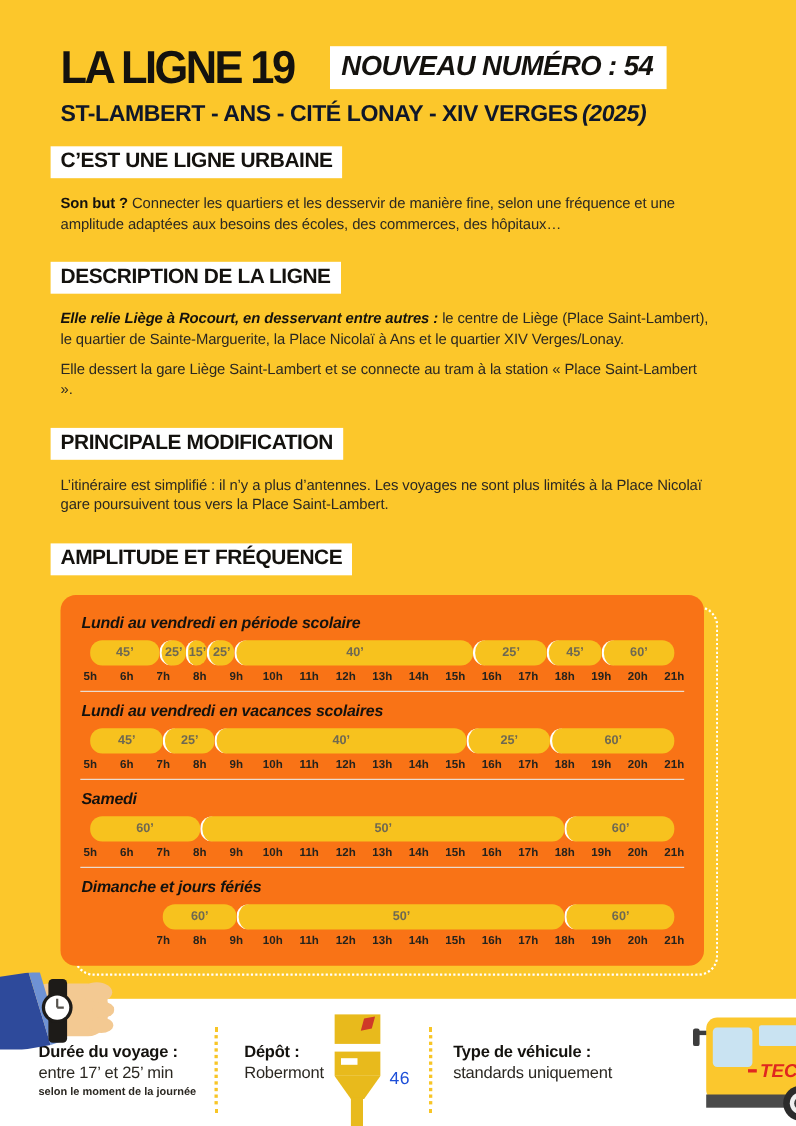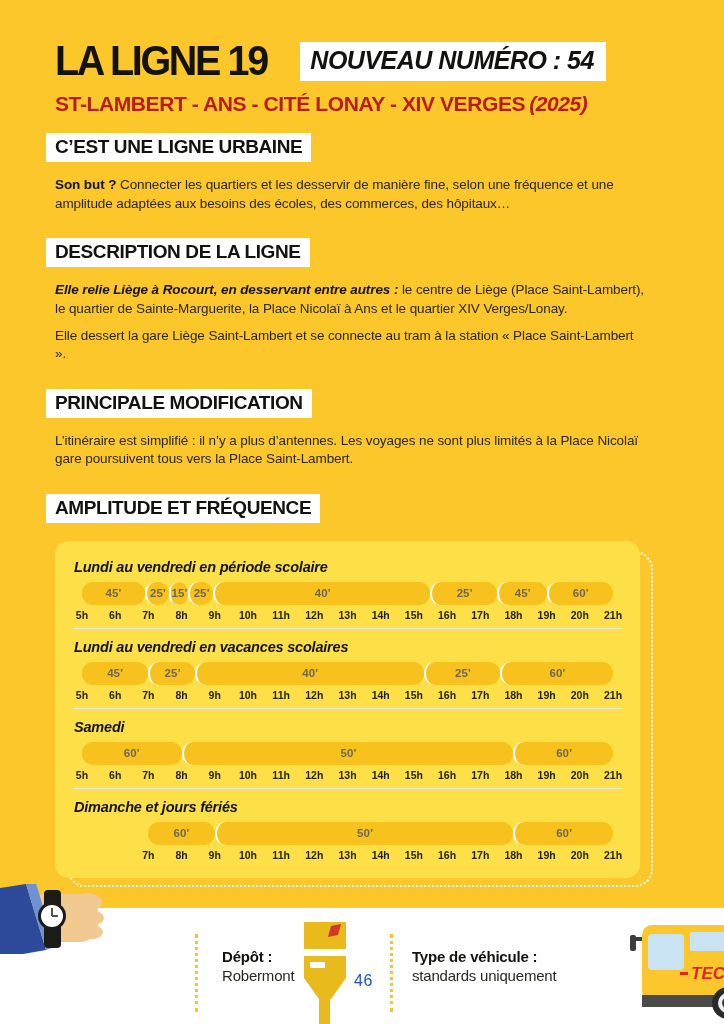--- a/index.html
+++ b/index.html
@@ -15,41 +15,41 @@
   
   .title-row { display:flex; align-items:center; gap:20px; height:54px; }
   .title {
     font-size:42px; font-weight:900; letter-spacing:-2.5px; color:#14120e;
     transform:scaleX(0.94); transform-origin:left center; white-space:nowrap;
   }
   .badge {
     background:#fff; color:#14120e; font-style:italic; font-weight:900;
     font-size:25px; letter-spacing:-0.5px; padding:4px 12px 6px 10px; white-space:nowrap;
   }
-  .subtitle { margin-top:4px; font-size:21px; font-weight:900; letter-spacing:-0.4px; color:#b91c1c; white-space:nowrap; }
+  .subtitle { margin-top:4px; font-size:21px; font-weight:900; letter-spacing:-0.4px; color:#0f172a; white-space:nowrap; }
   .subtitle .year { font-style:italic; font-weight:700; margin-left:4px; }
 
   
   .h {
     display:inline-block; background:#fff; color:#14120e;
     font-weight:900; font-size:19px; letter-spacing:-0.4px;
     padding:3px 9px 4px; margin:17px 0 6px -9px;
   }
   .p { font-size:13.5px; line-height:1.38; letter-spacing:-0.1px; color:#2b2822; margin:8px 0; }
   .p b { color:#14120e; }
   .p .it { font-style:italic; }
 
   
   .chartbox-wrap { position:relative; margin-top:12px; width:585px; }
   .chartbox-dashed {
     position:absolute; left:12px; top:10px; right:-13px; bottom:-9px;
     border:2px dotted #fff; border-radius:18px; pointer-events:none;
   }
   .chartbox {
-    position:relative; background:#fde047; border-radius:14px;
+    position:relative; background:#f97316; border-radius:14px;
     padding:8px 18px 10px;
   }
   .t-row { padding:7px 0 4px; }
   .t-row.sep { border-bottom:1px solid #e9e8e4; }
   .t-label { font-style:italic; font-weight:700; font-size:14.5px; letter-spacing:-0.2px; color:#14120e; margin:3px 0 7px 1px; }
   .t-chart { position:relative; height:42px; margin:0 9px; }
   .t-seg {
     position:absolute; top:0; height:23px; background:#F7C21E;
     color:#6e6852; font-size:11.5px; font-weight:700; text-align:center;
     line-height:23px; overflow:hidden; white-space:nowrap;border-radius:11px;
@@ -207,20 +207,25 @@
               <span class="t-hour" style="left: 100%;">21h</span>
             </div>
           </div>
         </div>
     </div>
   </div>
 
 </div>
 
 <div class="footer">
+  <div class="f-block" style="left:35px; top:40px;">
+    <div class="f-label">Durée du voyage :</div>
+    <div class="f-value">entre 17’ et 25’ min</div>
+    <div class="f-note">selon le moment de la journée</div>
+  </div>
   <div class="f-div" style="left:195px; top:26px; height:78px;"></div>
   <div class="f-block" style="left:222px; top:40px;">
     <div class="f-label">Dépôt :</div>
     <div class="f-value">Robermont</div>
   </div>
   <div class="f-pagenum">46</div>
   <div class="f-div" style="left:390px; top:26px; height:78px;"></div>
   <div class="f-block" style="left:412px; top:40px;">
     <div class="f-label">Type de véhicule :</div>
     <div class="f-value">standards uniquement</div>

